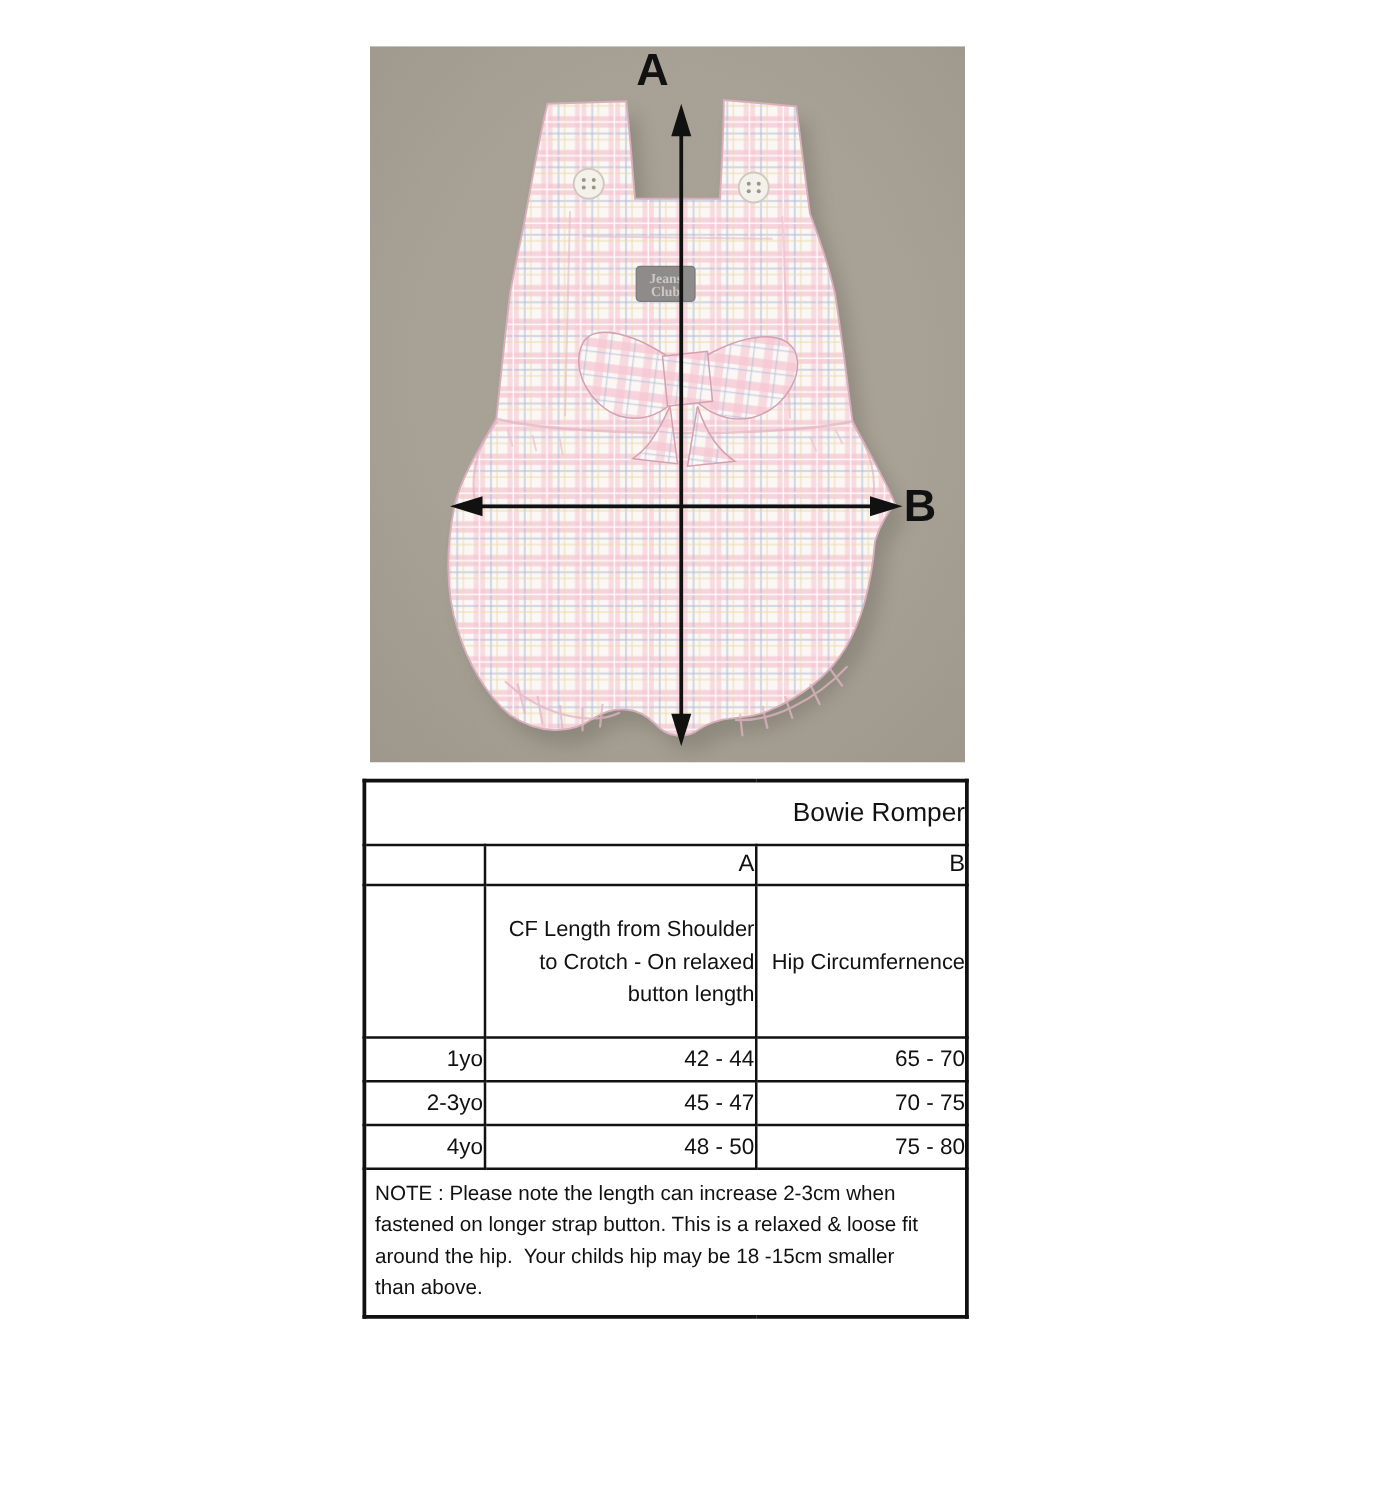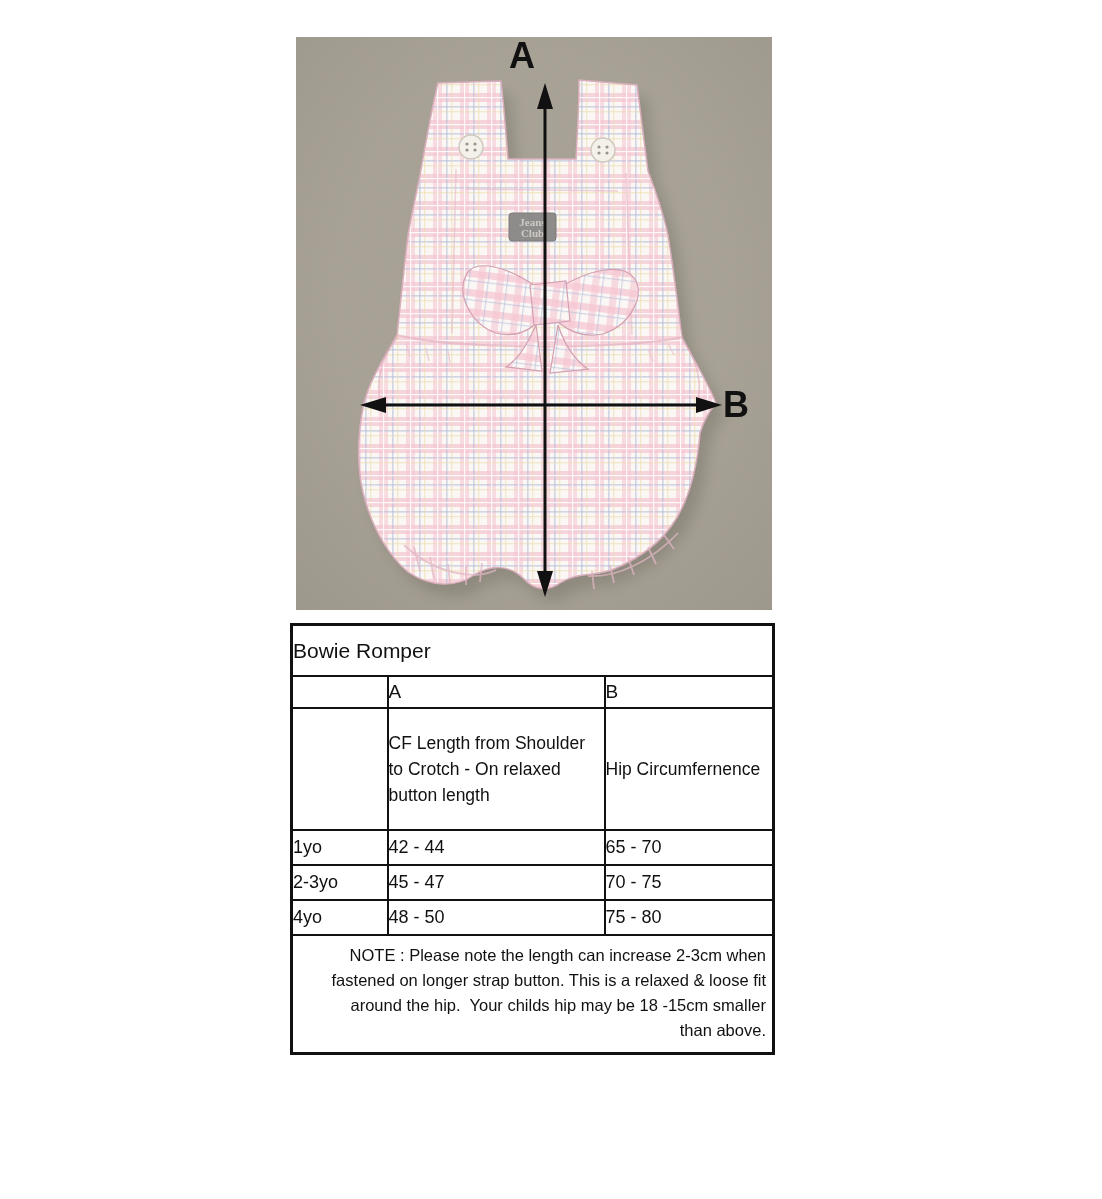--- a/index.html
+++ b/index.html
@@ -8,28 +8,28 @@
   
   .photo{position:absolute;left:296px;top:37px;width:476px;height:573px;}
   .photo svg{display:block;}
   .meas-label{position:absolute;font-size:36px;font-weight:600;color:#111;line-height:1;
               font-family:"Liberation Sans",sans-serif;}
   .lblA{left:213px;top:1px;}
   .lblB{left:427px;top:350px;}
   
   table.size-table{position:absolute;left:290px;top:623px;border-collapse:collapse;
                    table-layout:fixed;border:3px solid #111;}
-  .size-table td{border:2px solid #111;text-align:left;vertical-align:middle;
+  .size-table td{border:2px solid #111;text-align:right;vertical-align:middle;
                  color:#111;padding:0;}
   .col-size{width:96px;} .col-a{width:217px;} .col-b{width:169px;}
   .title-row td{height:49px;font-size:21px;}
   .head-row td{height:30px;font-size:19px;}
   .desc-row td{height:120px;font-size:17.5px;line-height:26px;}
   .data-row td{height:33px;font-size:18px;}
-  .note-row td{text-align:right;padding:7px 6px 9px 7px;font-size:16.5px;line-height:25px;}
+  .note-row td{text-align:left;padding:7px 6px 9px 7px;font-size:16.5px;line-height:25px;}
   .line{white-space:pre;}
 </style>
 </head>
 <body>
 
 <div class="page">
 
   <div class="photo">
     <svg width="476" height="573" viewBox="0 0 476 573">
       <defs>

